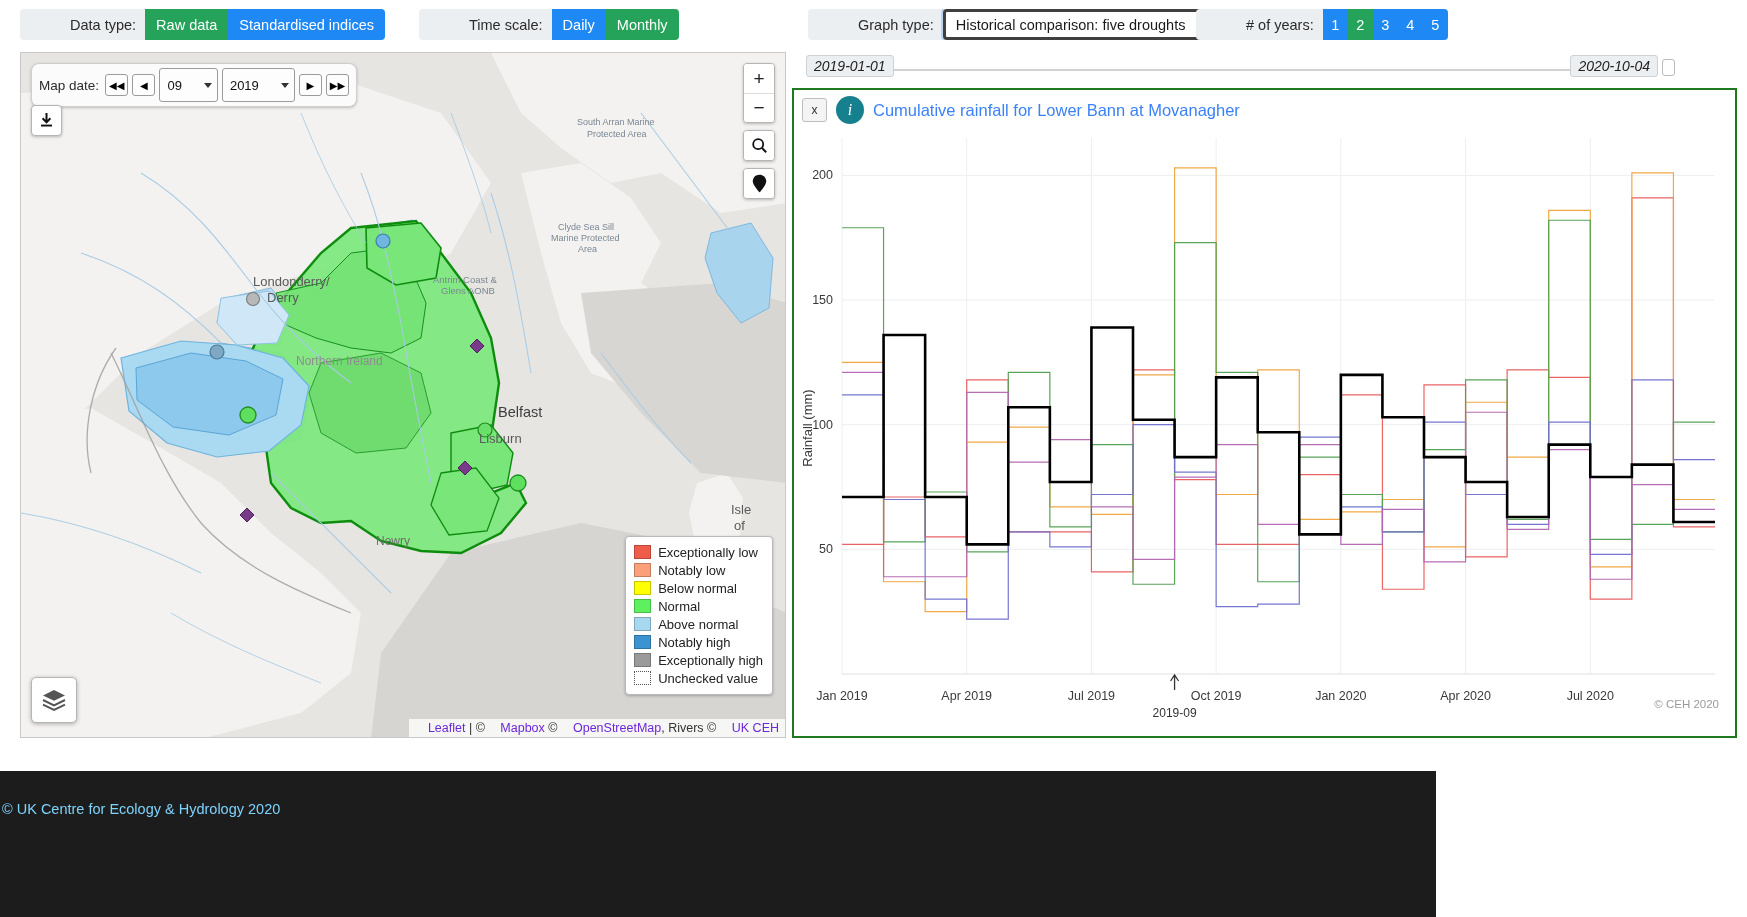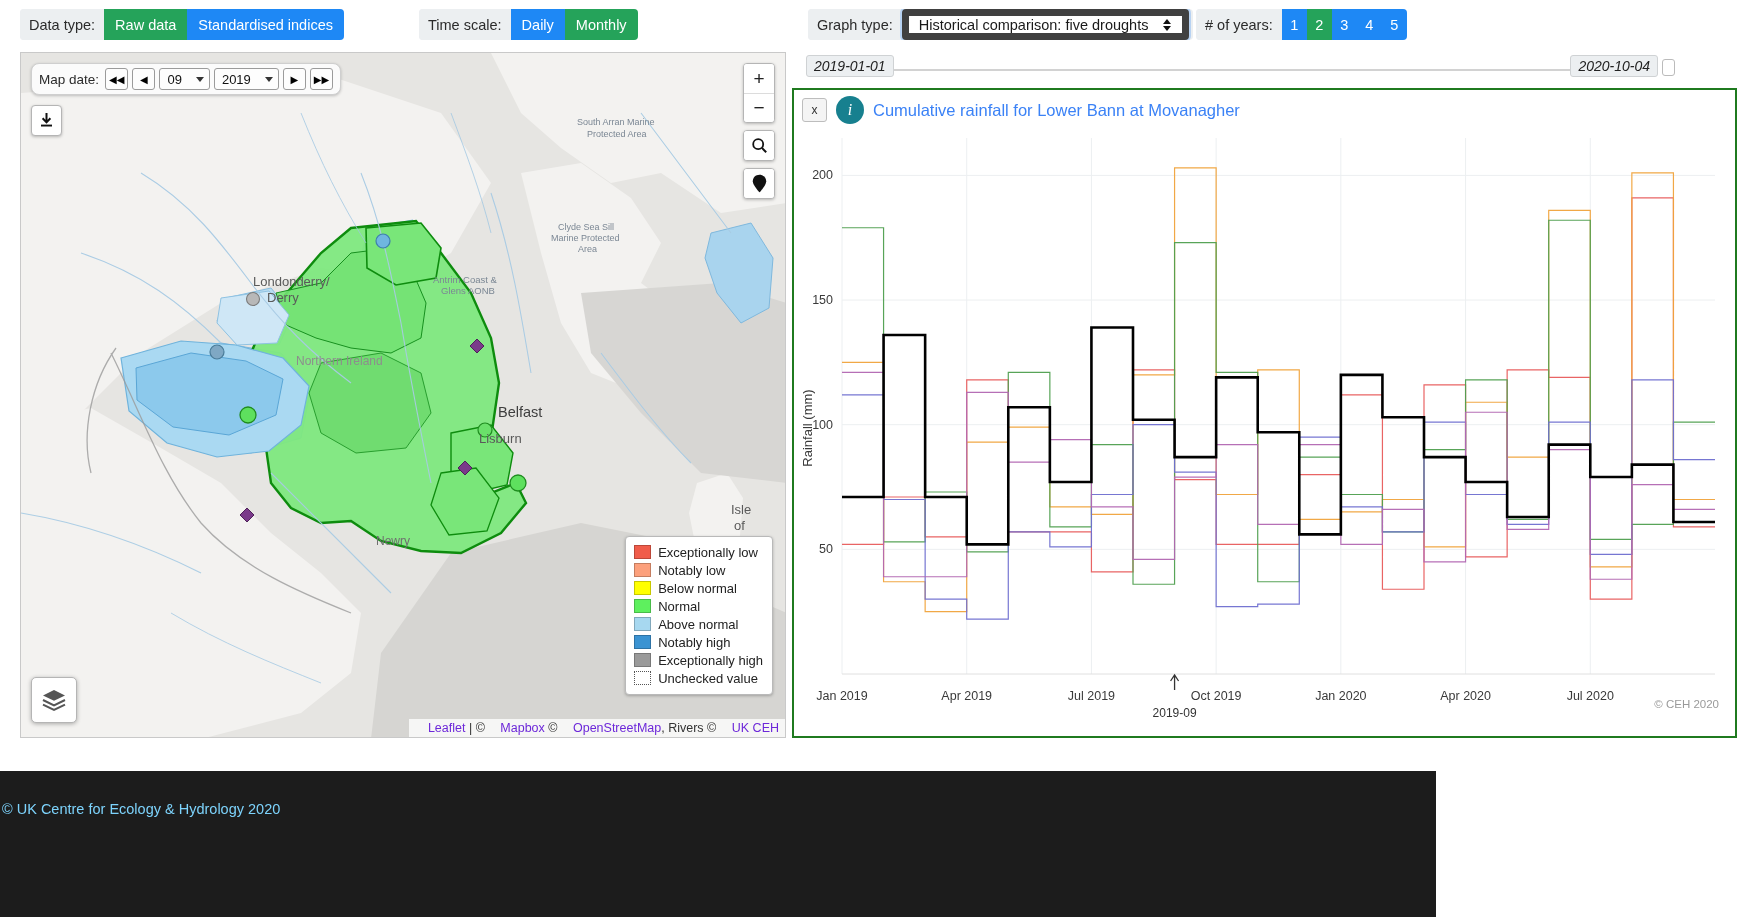--- a/index.html
+++ b/index.html
@@ -13,42 +13,42 @@
   #app { position: relative; width: 1747px; height: 917px; }
 
   
   .toolbar {
     position: absolute; left: 0; top: 0; width: 1747px; height: 49px;
     background: #ffffff;
   }
   .ctrl-group {
     position: absolute; display: flex; align-items: stretch;
     background: #eceff1; border-radius: 4px; overflow: hidden;
-    height: 31px; font-size: 14.5px;
+    height: 31px; font-size: 14.5px; padding-left: 41px;
   }
   .ctrl-label {
     display: flex; align-items: center; padding: 0 9px;
     color: #2b2b2b; background: #eceff1; white-space: nowrap;
   }
   .seg {
     display: flex; align-items: center; justify-content: center;
     padding: 0 11px; color: #ffffff; background: #1e88f5;
     white-space: nowrap; cursor: pointer; font-size: 14.5px;
   }
   .seg.active { background: #25a35a; }
   .seg.num { min-width: 25px; padding: 0 8px; }
 
   #g-datatype { left: 20px; top: 9px; }
   #g-timescale { left: 419px; top: 9px; }
   #g-graphtype { left: 808px; top: 9px; background: #eceff1; }
   #g-years { left: 1196px; top: 9px; }
 
   .select-wrap {
     position: relative; display: flex; align-items: center;
-    background: #ffffff; border: 7px solid #404040;
+    background: #ffffff; border: 3px solid #404040;
     box-shadow: 0 0 0 2px rgba(120,175,245,0.45);
     border-radius: 4px; height: 31px; margin: 0;
     padding: 0 34px 0 10px; min-width: 262px; cursor: pointer;
   }
   .select-wrap .sel-text { font-size: 14.5px; color: #1a1a1a; white-space: nowrap; }
   .spin {
     position: absolute; right: 11px; top: 50%; transform: translateY(-50%);
     display: flex; flex-direction: column; gap: 2px;
   }
   .spin i {
@@ -75,21 +75,21 @@
   }
   #map-date .lbl { color: #2b2b2b; padding-right: 2px; }
   .navbtn {
     background: #fdfdfd; border: 1px solid #9b9b9b; border-radius: 3px;
     min-width: 23px; height: 22px; display: flex; align-items: center;
     justify-content: center; font-size: 10px; color: #000; cursor: pointer;
     padding: 0 3px;
   }
   .datesel {
     background: #fdfdfd; border: 1px solid #9b9b9b; border-radius: 3px;
-    height: 22px; display: flex; align-items: center; gap: 14px;
+    height: 34px; display: flex; align-items: center; gap: 22px;
     padding: 0 5px 0 7px; font-size: 13px; color: #111; cursor: pointer;
   }
   .caret { width:0;height:0;border-left:4px solid transparent;border-right:4px solid transparent;border-top:5px solid #333; }
 
   #dl-btn {
     position: absolute; left: 10px; top: 52px; z-index: 40;
     width: 31px; height: 31px; background: #fff; border: 1px solid #b5b5b5;
     border-radius: 4px; display: flex; align-items: center; justify-content: center;
     box-shadow: 0 1px 3px rgba(0,0,0,0.25); cursor: pointer;
   }

